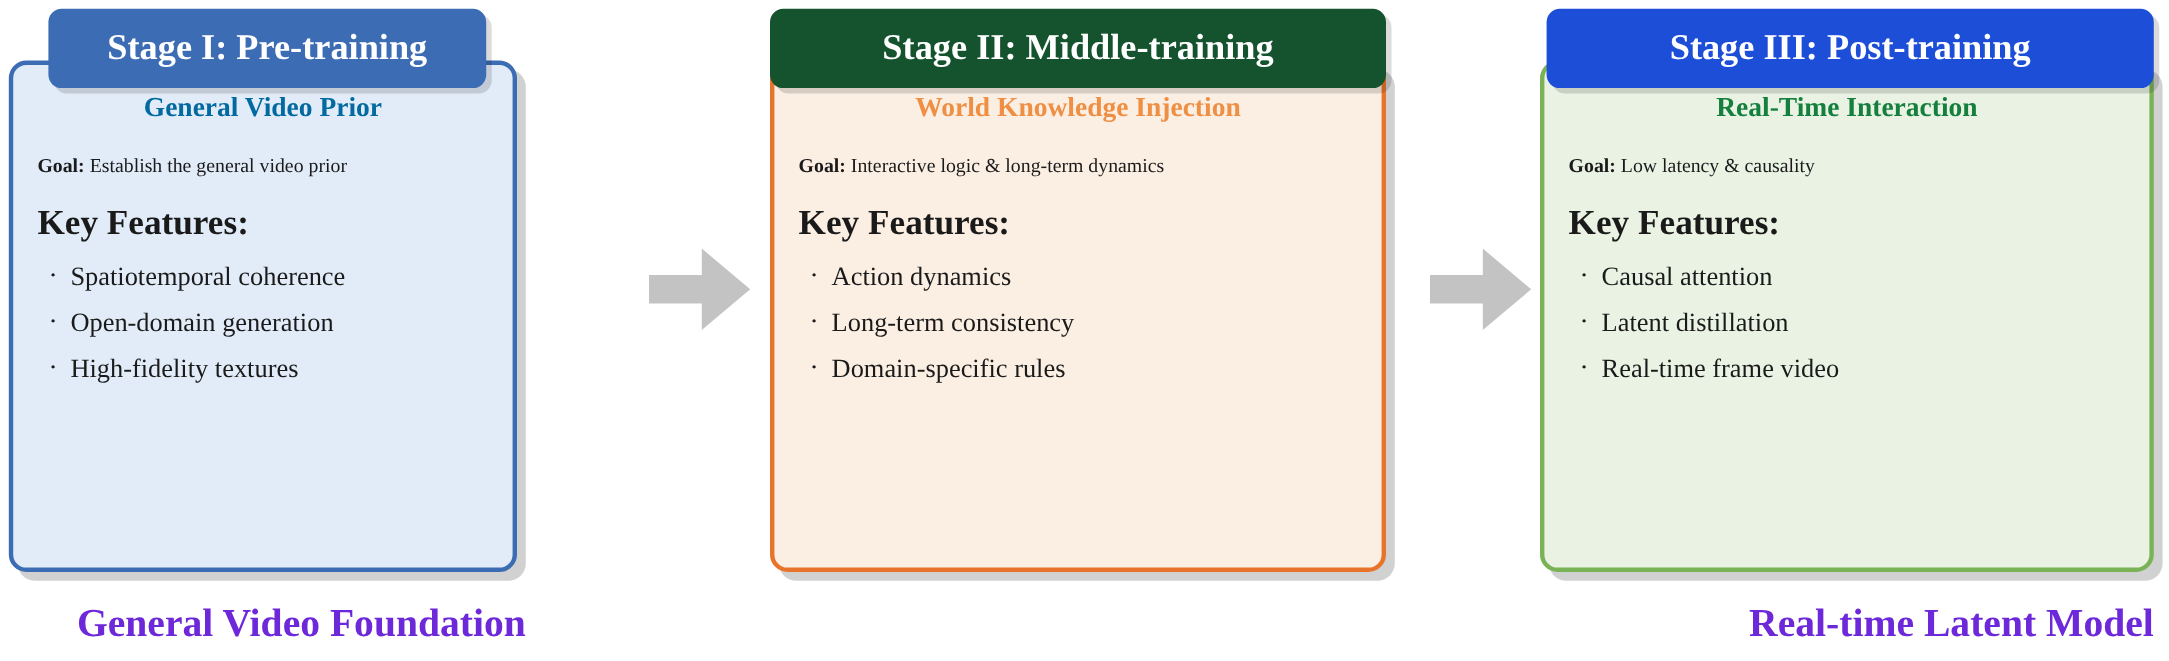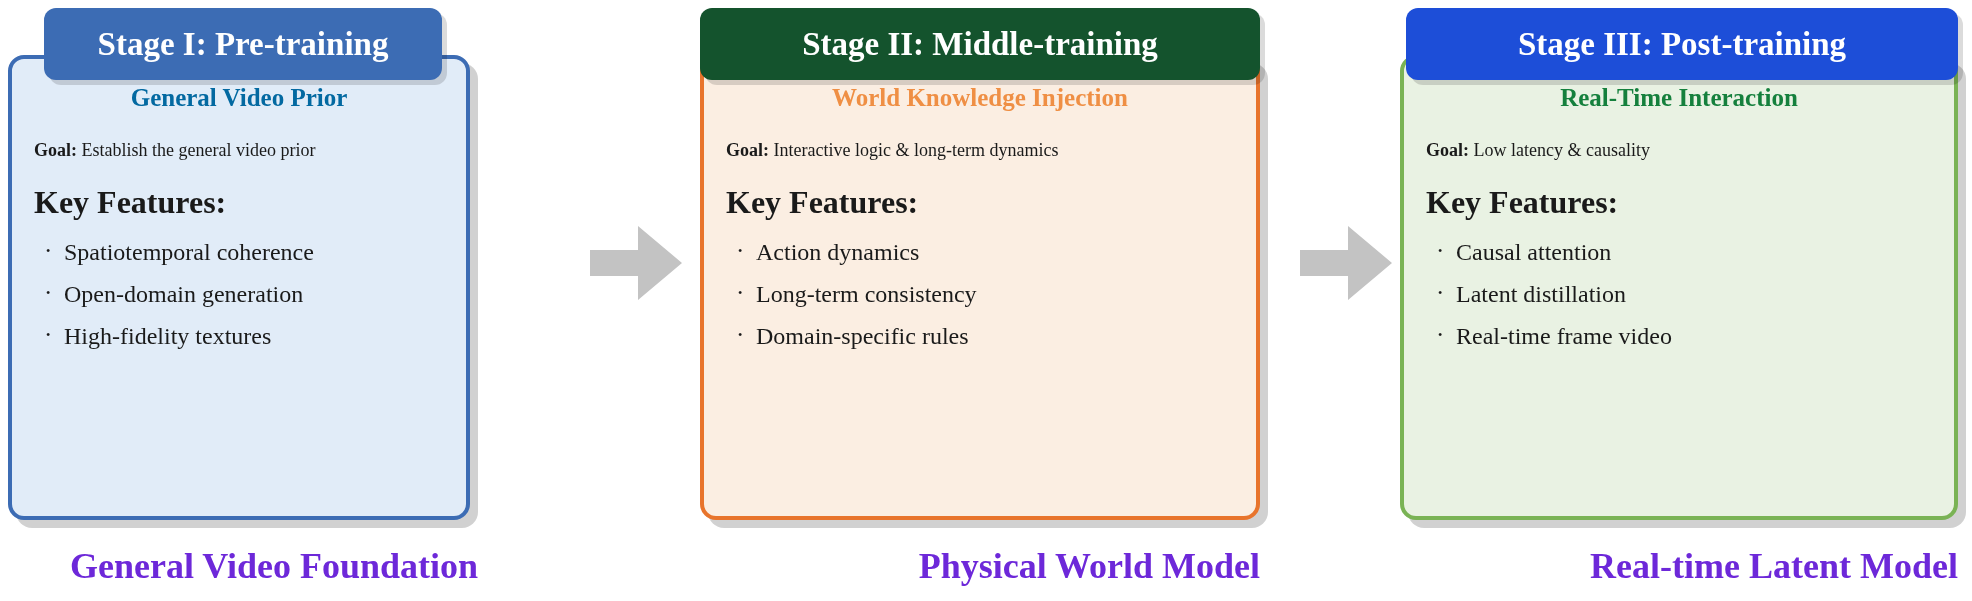--- a/index.html
+++ b/index.html
@@ -168,21 +168,20 @@
         <b>Goal:</b><span> Interactive logic &amp; long-term dynamics</span>
       </div>
       <div class="keyfeat-title">Key Features:</div>
       <ul class="feat-list">
         <li>Action dynamics</li>
         <li>Long-term consistency</li>
         <li>Domain-specific rules</li>
       </ul>
     </div>
   </div>
-  <div class="caption" style="left:700px; width:560px;">Physical World Model</div>
 
   <div class="arrow" style="left:1300px; top:226px; width:92px; height:74px;">
     <svg width="92" height="74" viewBox="0 0 92 74">
       <polygon points="0,24 48,24 48,0 92,37 48,74 48,50 0,50" fill="#c3c3c3"></polygon>
     </svg>
   </div>
 
   <div class="card-wrap" style="left:1400px; width:565px; height:520px;">
     <div class="card" style="width:558px; height:465px; border-color:#7ab355; background:#e9f2e3;"></div>
     <div class="card-header" style="left:6px; width:552px; background:#1d4ed8;">

